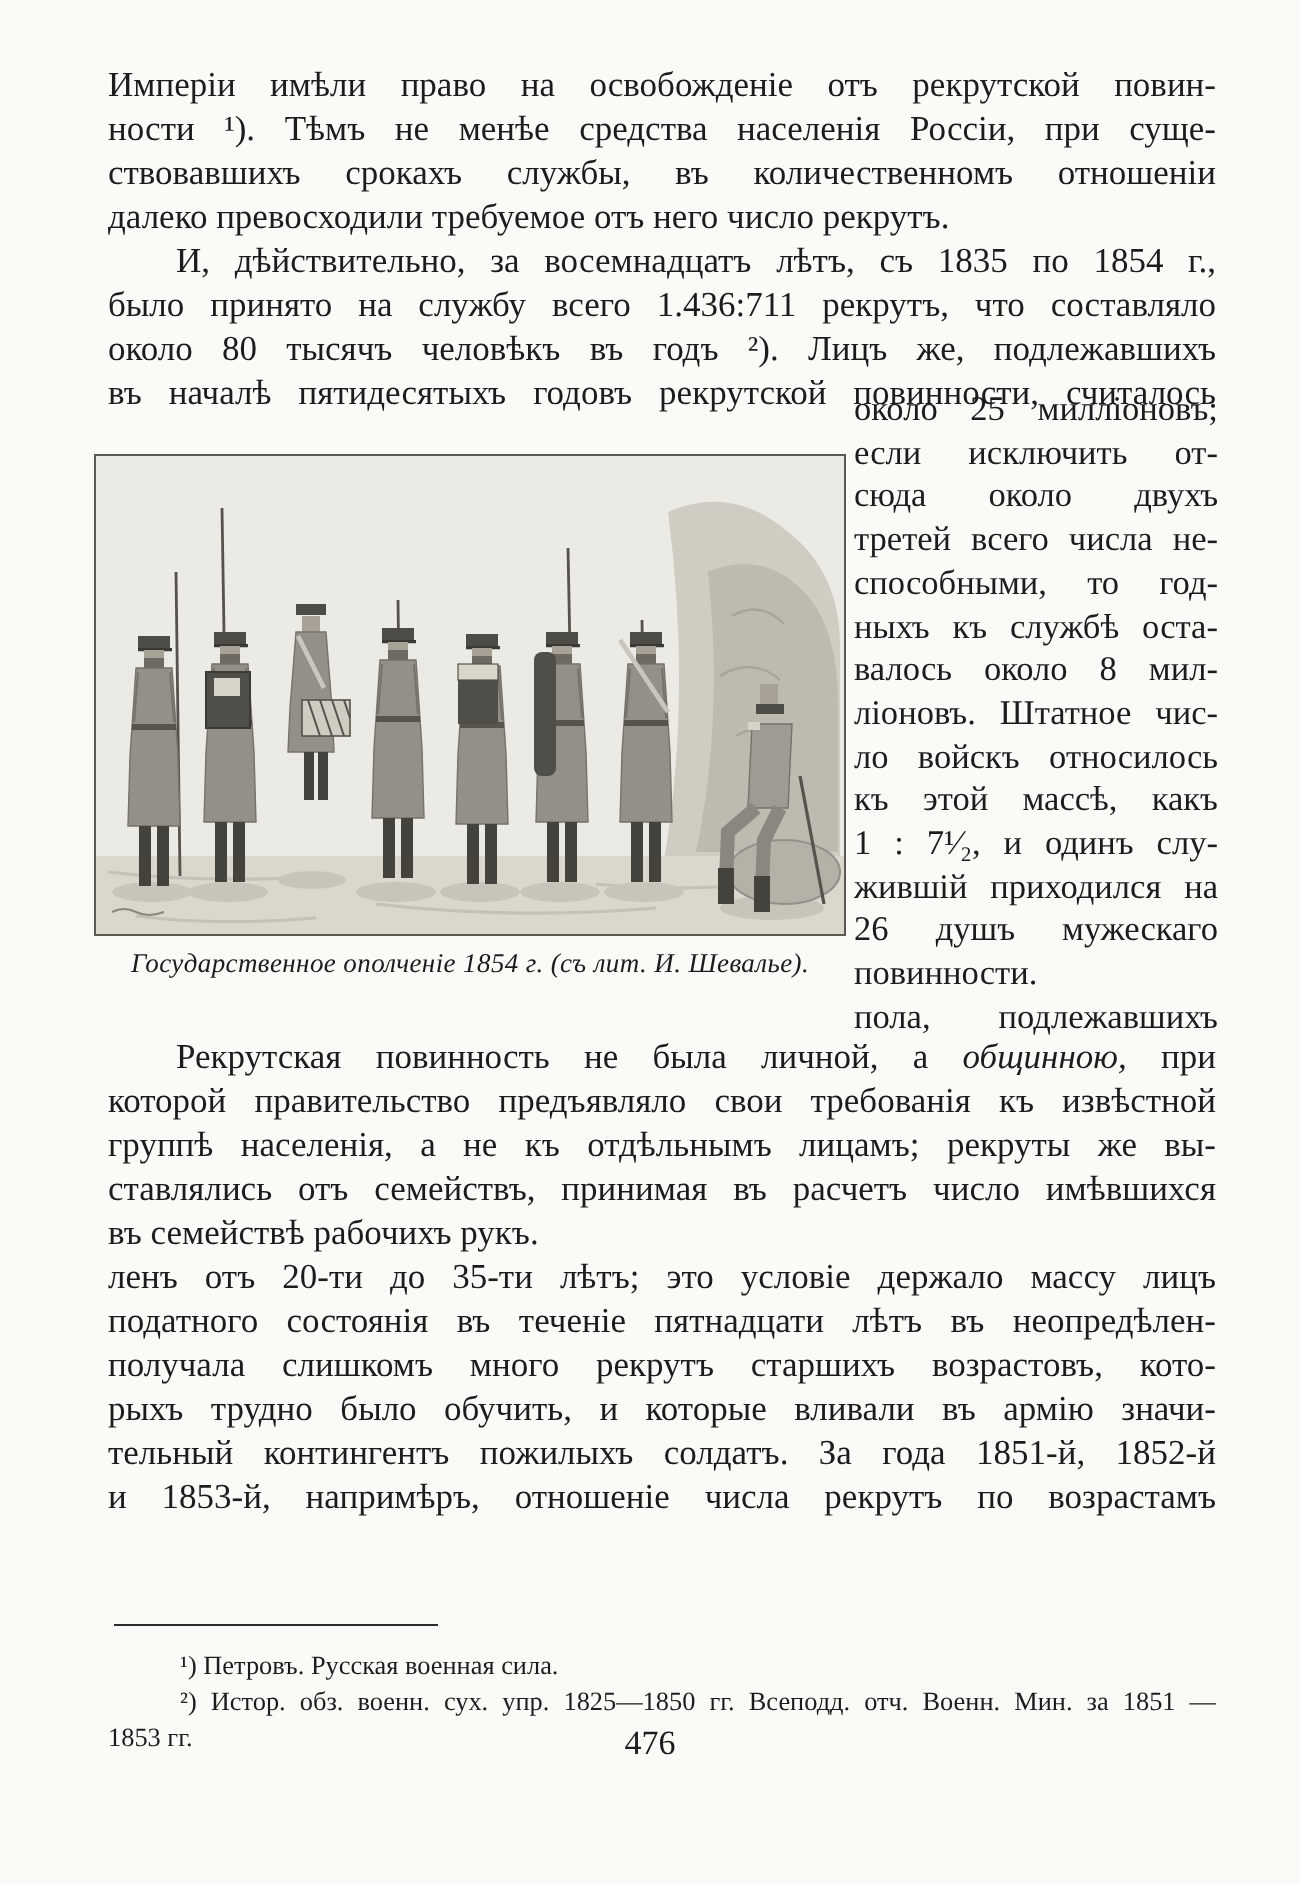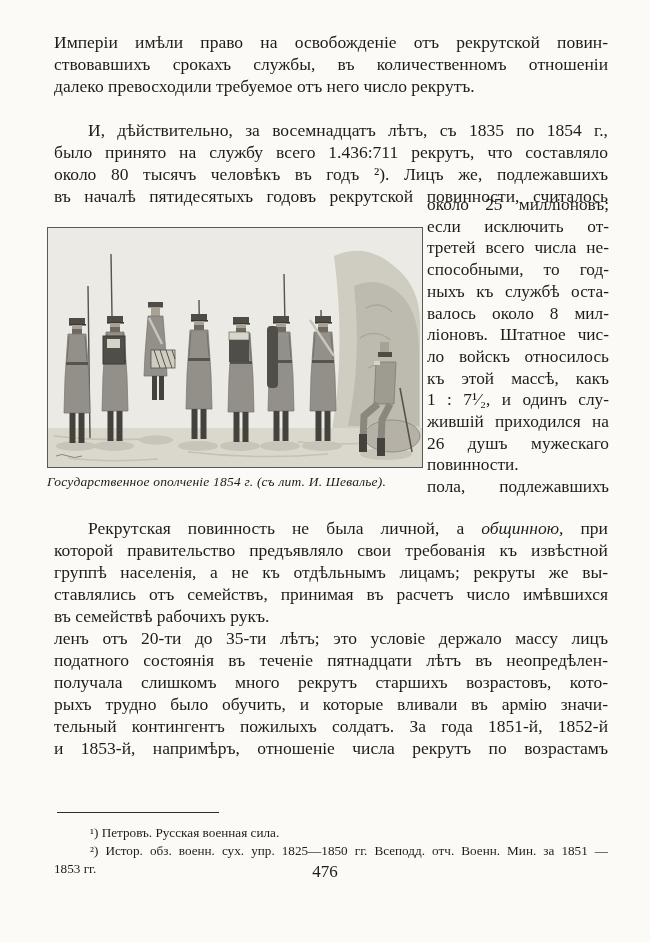--- a/index.html
+++ b/index.html
@@ -31,21 +31,21 @@
 
   #figure {
     left:47px; top:227px; width:376px; height:241px;
     border:1px solid #5a5955;
     background:#ebeae5;
     box-sizing:border-box;
   }
   #figure svg { display:block; width:100%; height:100%; }
   #caption {
     left:47px; top:474px; width:376px;
-    font-style:italic;
+    text-align:center; font-style:italic;
     font-size:13.5px; letter-spacing:.2px;
   }
   #fnrule {
     left:57px; top:812px; width:162px; height:0;
     border-top:1.4px solid #2e2d2b;
   }
   #footnotes {
     left:54px; top:824px; width:554px;
     font-size:13.2px; line-height:18px;
   }
@@ -53,20 +53,21 @@
   #pagenum {
     left:0; top:862px; width:650px;
     text-align:center; font-size:17px;
   }
 </style>
 </head>
 <body>
 
 <div id="p1" class="abs textblock">
     <div class="line">Имперіи имѣли право на освобожденіе отъ рекрутской повин-</div>
+    <div class="line">ности ¹). Тѣмъ не менѣе средства населенія Россіи, при суще-</div>
     <div class="line">ствовавшихъ срокахъ службы, въ количественномъ отношеніи</div>
     <div class="line endline">далеко превосходили требуемое отъ него число рекрутъ.</div>
   </div>
 
 <div id="p2" class="abs textblock">
     <div class="line indent">И, дѣйствительно, за восемнадцатъ лѣтъ, съ 1835 по 1854 г.,</div>
     <div class="line">было принято на службу всего 1.436:711 рекрутъ, что составляло</div>
     <div class="line">около 80 тысячъ человѣкъ въ годъ ²). Лицъ же, подлежавшихъ</div>
     <div class="line">въ началѣ пятидесятыхъ годовъ рекрутской повинности, считалось</div>
   </div>
@@ -161,20 +162,21 @@
 
     <path d="M8,228 q6,-3 12,0 q6,3 14,0" stroke="#8a877e" stroke-width="1" fill="none"></path>
   </svg>
 </div>
 
 <div id="caption" class="abs">Государственное ополченіе 1854 г. (съ лит. И. Шевалье).</div>
 
 <div id="rightcol" class="abs">
     <div class="line">около 25 милліоновъ;</div>
     <div class="line">если исключить от-</div>
+    <div class="line">сюда около двухъ</div>
     <div class="line">третей всего числа не-</div>
     <div class="line">способными, то год-</div>
     <div class="line">ныхъ къ службѣ оста-</div>
     <div class="line">валось около 8 мил-</div>
     <div class="line">ліоновъ. Штатное чис-</div>
     <div class="line">ло войскъ относилось</div>
     <div class="line">къ этой массѣ, какъ</div>
     <div class="line">1 : 7¹⁄₂, и одинъ слу-</div>
     <div class="line">жившій приходился на</div>
     <div class="line">26 душъ мужескаго</div>

